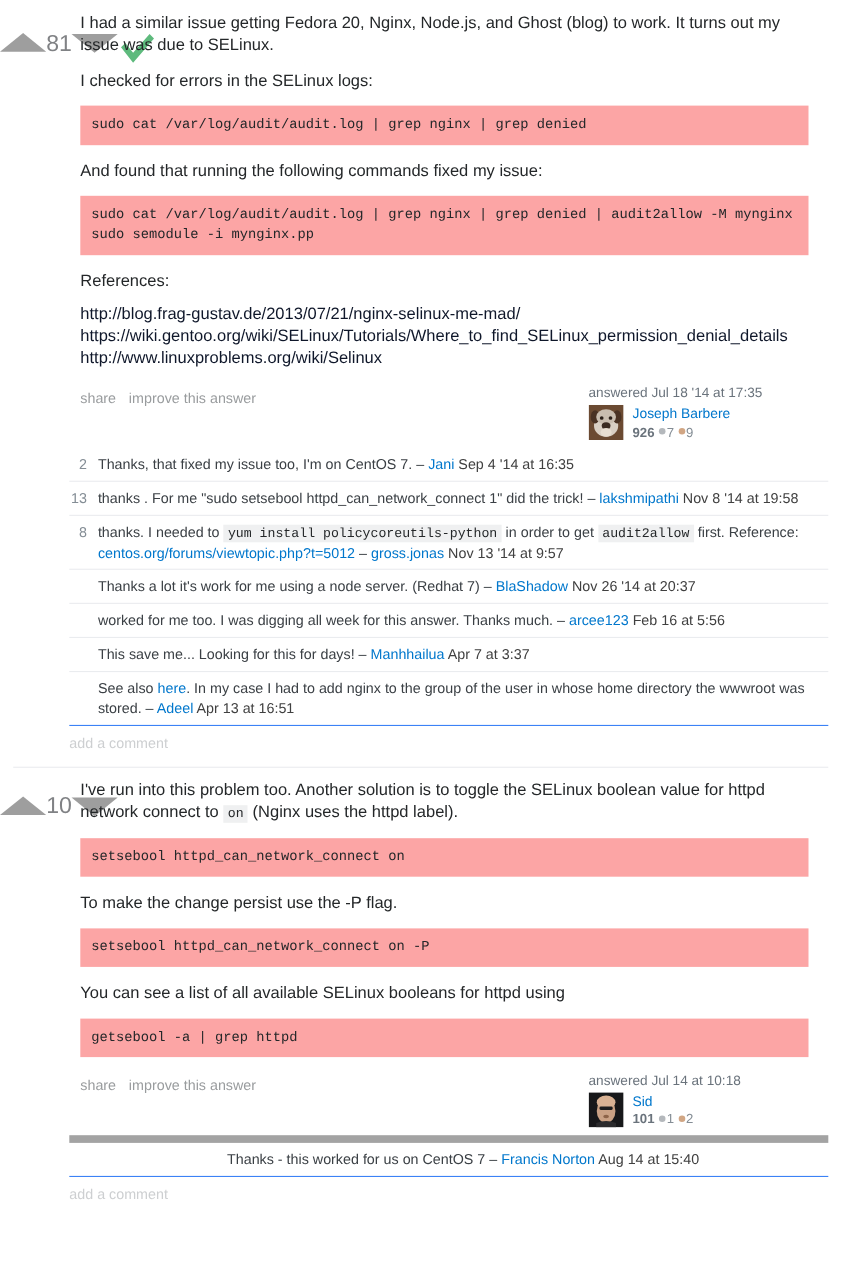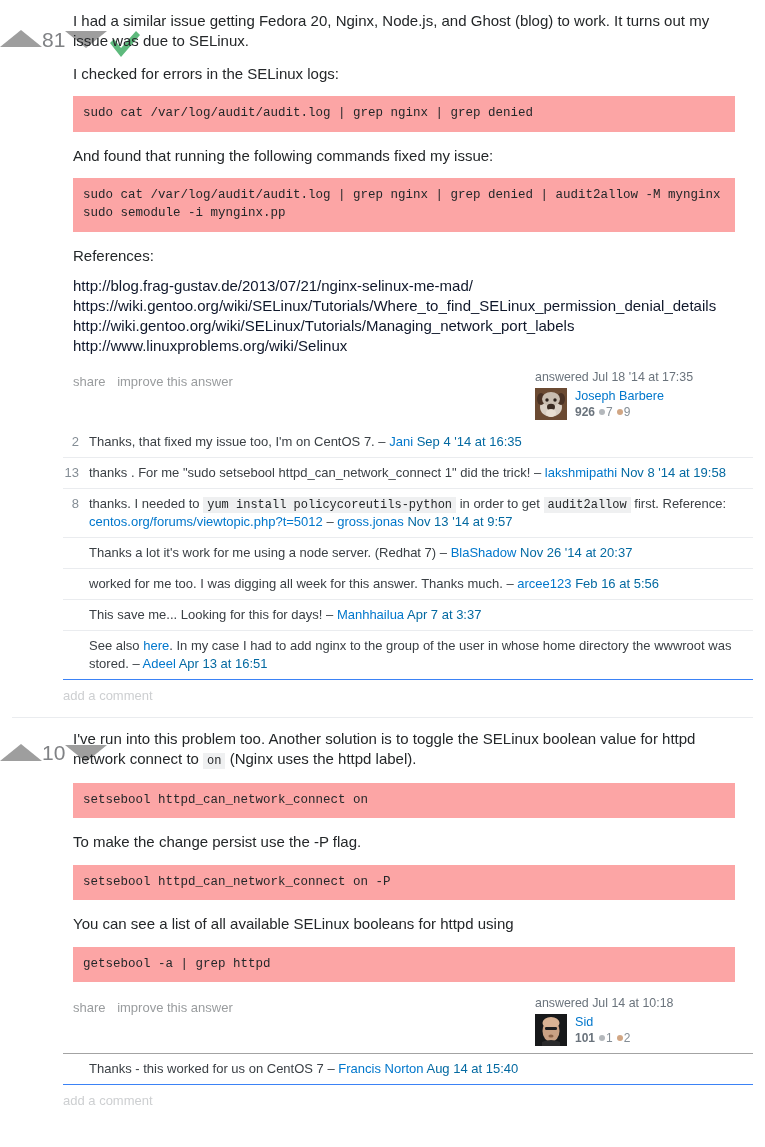--- a/index.html
+++ b/index.html
@@ -196,21 +196,21 @@
   }
   .comment-body { flex: 1; min-width: 0; }
   .comment-body a.cuser {
     color: #0077cc;
     text-decoration: none;
   }
   .comment-body a.clink {
     color: #0077cc;
     text-decoration: none;
   }
-  .comment-date { color: #0369a1; }
+  .comment-date { color: #404040; }
   .comment-dash { color: #3b4045; }
   .add-comment {
     border-top: 1px solid #3b82f6;
     padding: 8px 0 0 0;
   }
   .add-comment a {
     color: #cdcfd1;
     text-decoration: none;
     font-size: 13px;
   }
@@ -238,21 +238,20 @@
         <p>I had a similar issue getting Fedora 20, Nginx, Node.js, and Ghost (blog) to work. It turns out my issue was due to SELinux.</p>
         <p>I checked for errors in the SELinux logs:</p>
         <pre class="code-block">sudo cat /var/log/audit/audit.log | grep nginx | grep denied</pre>
         <p>And found that running the following commands fixed my issue:</p>
         <pre class="code-block">sudo cat /var/log/audit/audit.log | grep nginx | grep denied | audit2allow -M mynginx
 sudo semodule -i mynginx.pp</pre>
         <p class="tight">References:</p>
         <div class="ref-links">
           <a href="#">http://blog.frag-gustav.de/2013/07/21/nginx-selinux-me-mad/</a>
           <a href="#">https://wiki.gentoo.org/wiki/SELinux/Tutorials/Where_to_find_SELinux_permission_denial_details</a>
-          <a href="#">http://wiki.gentoo.org/wiki/SELinux/Tutorials/Managing_network_port_labels</a>
           <a href="#">http://www.linuxproblems.org/wiki/Selinux</a>
         </div>
       </div>
 
       <div class="post-footer">
         <div class="post-menu">
           <a href="#">share</a>
           <a href="#">improve this answer</a>
         </div>
         <div class="signature">
@@ -360,21 +359,21 @@
                 <span class="rep">101</span><span class="badge-dot badge-silver"></span><span class="badge-count">1</span><span class="badge-dot badge-bronze"></span><span class="badge-count">2</span>
               </div>
             </div>
           </div>
         </div>
       </div>
     </div>
   </div>
 
   <div class="comments">
-    <div class="comment" style="border-top:1px solid #a3a3a3;">
+    <div class="comment" style="border-top:7px solid #a3a3a3;text-align:center;">
       <div class="comment-score no-score"></div>
       <div class="comment-body"><span>Thanks - this worked for us on CentOS 7</span> <span class="comment-dash">–</span> <a href="#" class="cuser">Francis Norton</a> <span class="comment-date">Aug 14 at 15:40</span></div>
     </div>
     <div class="add-comment">
       <a href="#">add a comment</a>
     </div>
   </div>
 
 </div>
 

